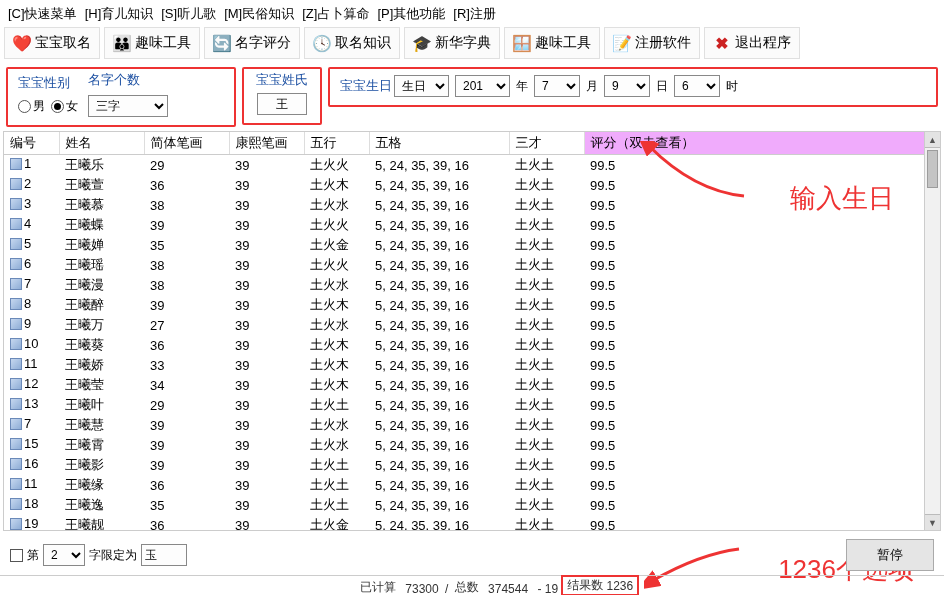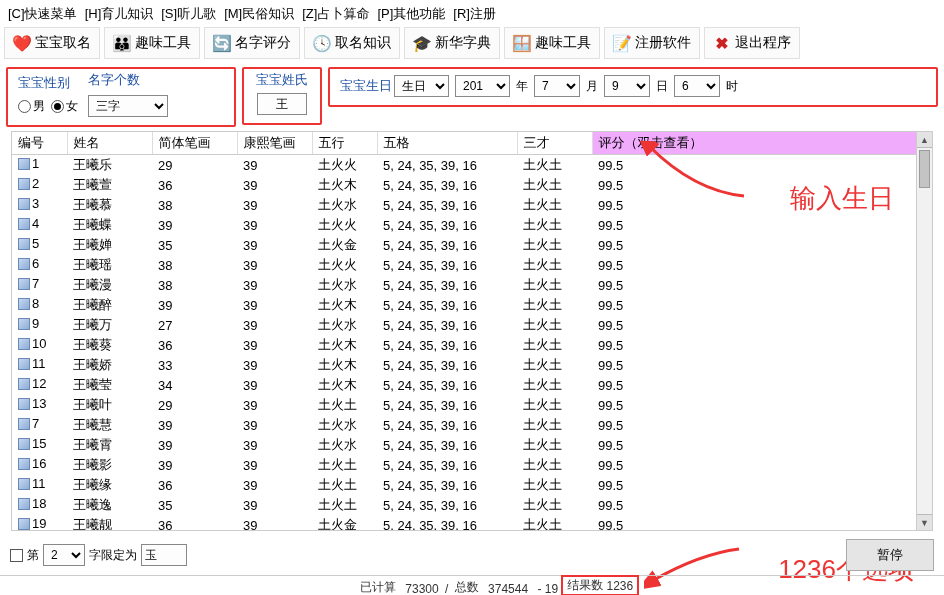--- a/index.html
+++ b/index.html
@@ -19,21 +19,21 @@
   .group.g1 .col { display:flex; flex-direction:column; gap:2px;justify-content:space-between; }
   .group.g2 { width:80px; flex-direction:column; align-items:center; gap:2px; }
   .group.g3 { flex:1; flex-direction:row; align-items:flex-end; gap:2px; }
   .radio { display:flex; align-items:center; gap:2px; cursor:pointer; }
   .radio .dot { width:13px; height:13px; border:1px solid #555; border-radius:50%; display:inline-flex; align-items:center; justify-content:center; background:#fff; }
   .radio.sel .dot::after { content:""; width:7px; height:7px; background:#000; border-radius:50%; display:block; }
   select.mini, input.mini { font-size:12px; height:22px; border:1px solid #888; background:#fdfdfd; padding:1px 3px; }
   select.mini { height:22px; }
   input.mini { }
 
-  .table-wrap { position:relative; padding:0 11px; }
+  .table-wrap { position:relative; padding:0 3px; }
   .table-scroll { border:1px solid #ccc; height:400px; overflow:hidden; position:relative; }
   table { border-collapse:collapse; width:100%; font-size:13px; }
   thead th { text-align:left; font-weight:normal; border-right:1px solid #ddd; border-bottom:1px solid #ccc; padding:2px 6px; background:#fff; white-space:nowrap; }
   thead th.sorted { background:#f0abfc; }
   tbody td { padding:1px 6px; white-space:nowrap; }
   tbody tr td:first-child { display:flex; align-items:center; gap:2px; }
   .row-icon { width:12px; height:12px; display:inline-block; background:linear-gradient(135deg,#c6d8f0,#8eadd6); border:1px solid #6a89b8; }
 
   .vscroll { position:absolute; right:0; top:0; bottom:0; width:16px; background:#f1f1f1; border-left:1px solid #ccc; }
   .vscroll .sbtn { height:16px; background:#e3e3e3; border-bottom:1px solid #bbb; display:flex; align-items:center; justify-content:center; font-size:9px; color:#555; }

